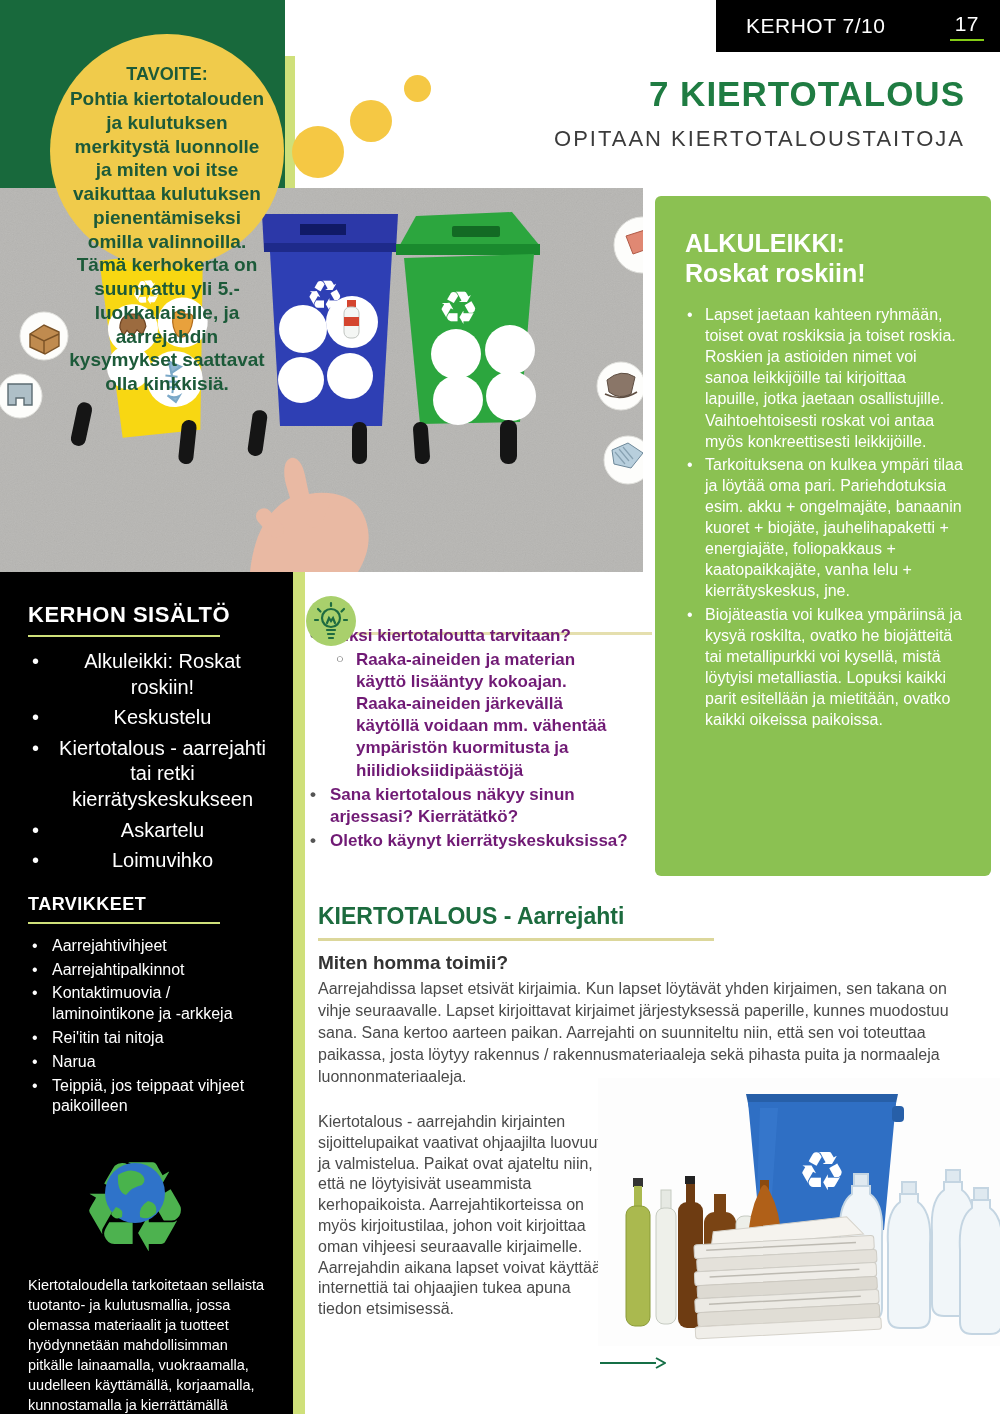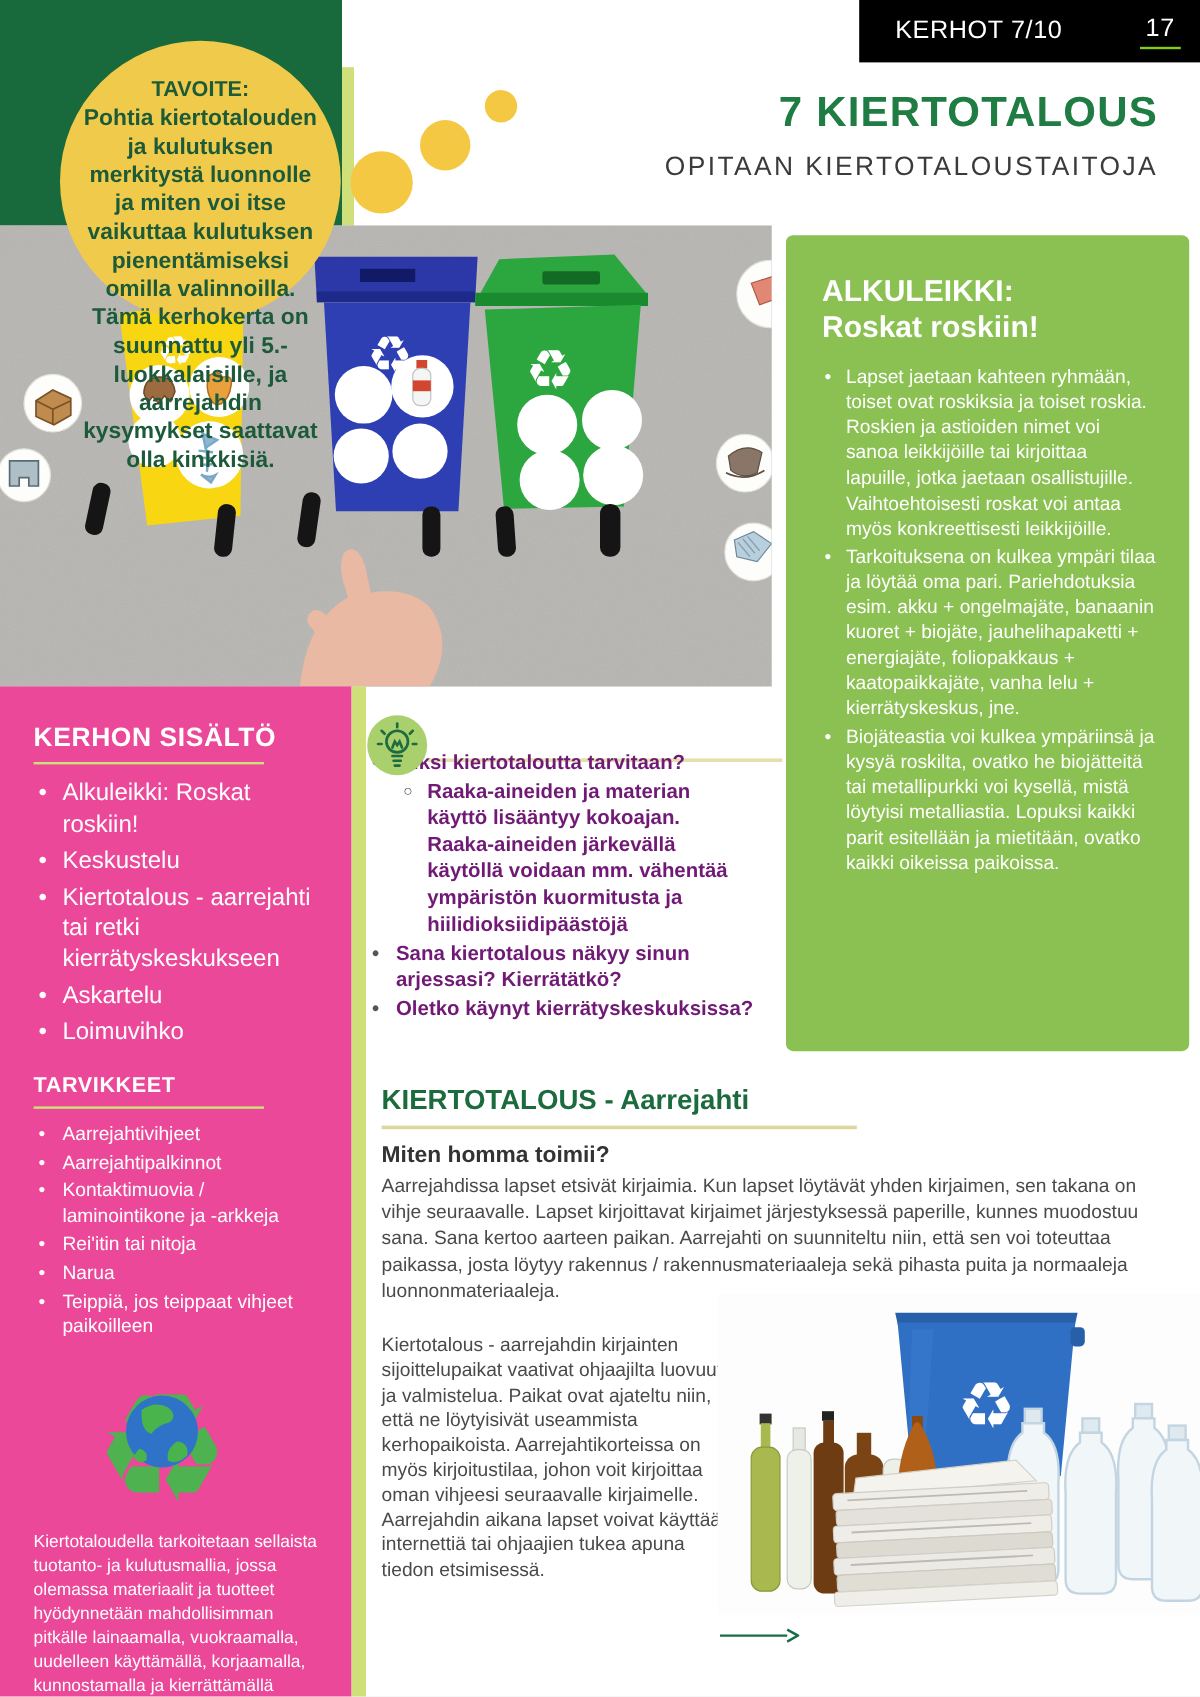--- a/index.html
+++ b/index.html
@@ -69,30 +69,30 @@
   .aj-p2{left:318px;top:1112px;width:300px;margin:0;font-size:16px;line-height:1.3;}
 
   
   .photo2{left:598px;top:1078px;width:402px;height:268px;background:#fdfdfd;}
 
   
   .caption{left:600px;top:1356px;width:390px;display:flex;align-items:center;gap:12px;
            color:#156f46;font-size:19px;font-weight:bold;}
 
   
-  .sidebar{left:0;top:572px;width:293px;height:842px;background:#ec4899;box-sizing:border-box;
+  .sidebar{left:0;top:572px;width:293px;height:842px;background:#000000;box-sizing:border-box;
            padding:30px 20px 0 28px;color:#fff;}
   .sb-h2{margin:0;font-size:22px;font-weight:bold;letter-spacing:.5px;}
   .sb-h3{margin:20px 0 0 0;font-size:18px;font-weight:bold;letter-spacing:.5px;}
   .ul-line{width:192px;height:2px;background:#cfe07a;margin:7px 0 12px 0;}
   .sb-list{list-style:none;margin:0;padding:0;}
   .sb-list li{position:relative;padding-left:24px;}
   .sb-list li::before{content:"•";position:absolute;left:4px;top:0;}
   .sb-big{font-size:20px;line-height:1.28;}
-  .sb-big li{margin-bottom:5px;}
+  .sb-big li{margin-bottom:5px;text-align:center;}
   .sb-small{font-size:16px;line-height:1.3;}
   .sb-small li{margin-bottom:3px;}
   .earth-wrap{margin:10px 0 0 12px;width:190px;height:140px;}
   .sb-footer{margin:8px 0 0 0;font-size:14.5px;line-height:1.38;width:246px;}
 
   .glyph{font-family:"DejaVu Sans",sans-serif;}
 </style>
 </head>
 <body>
 

